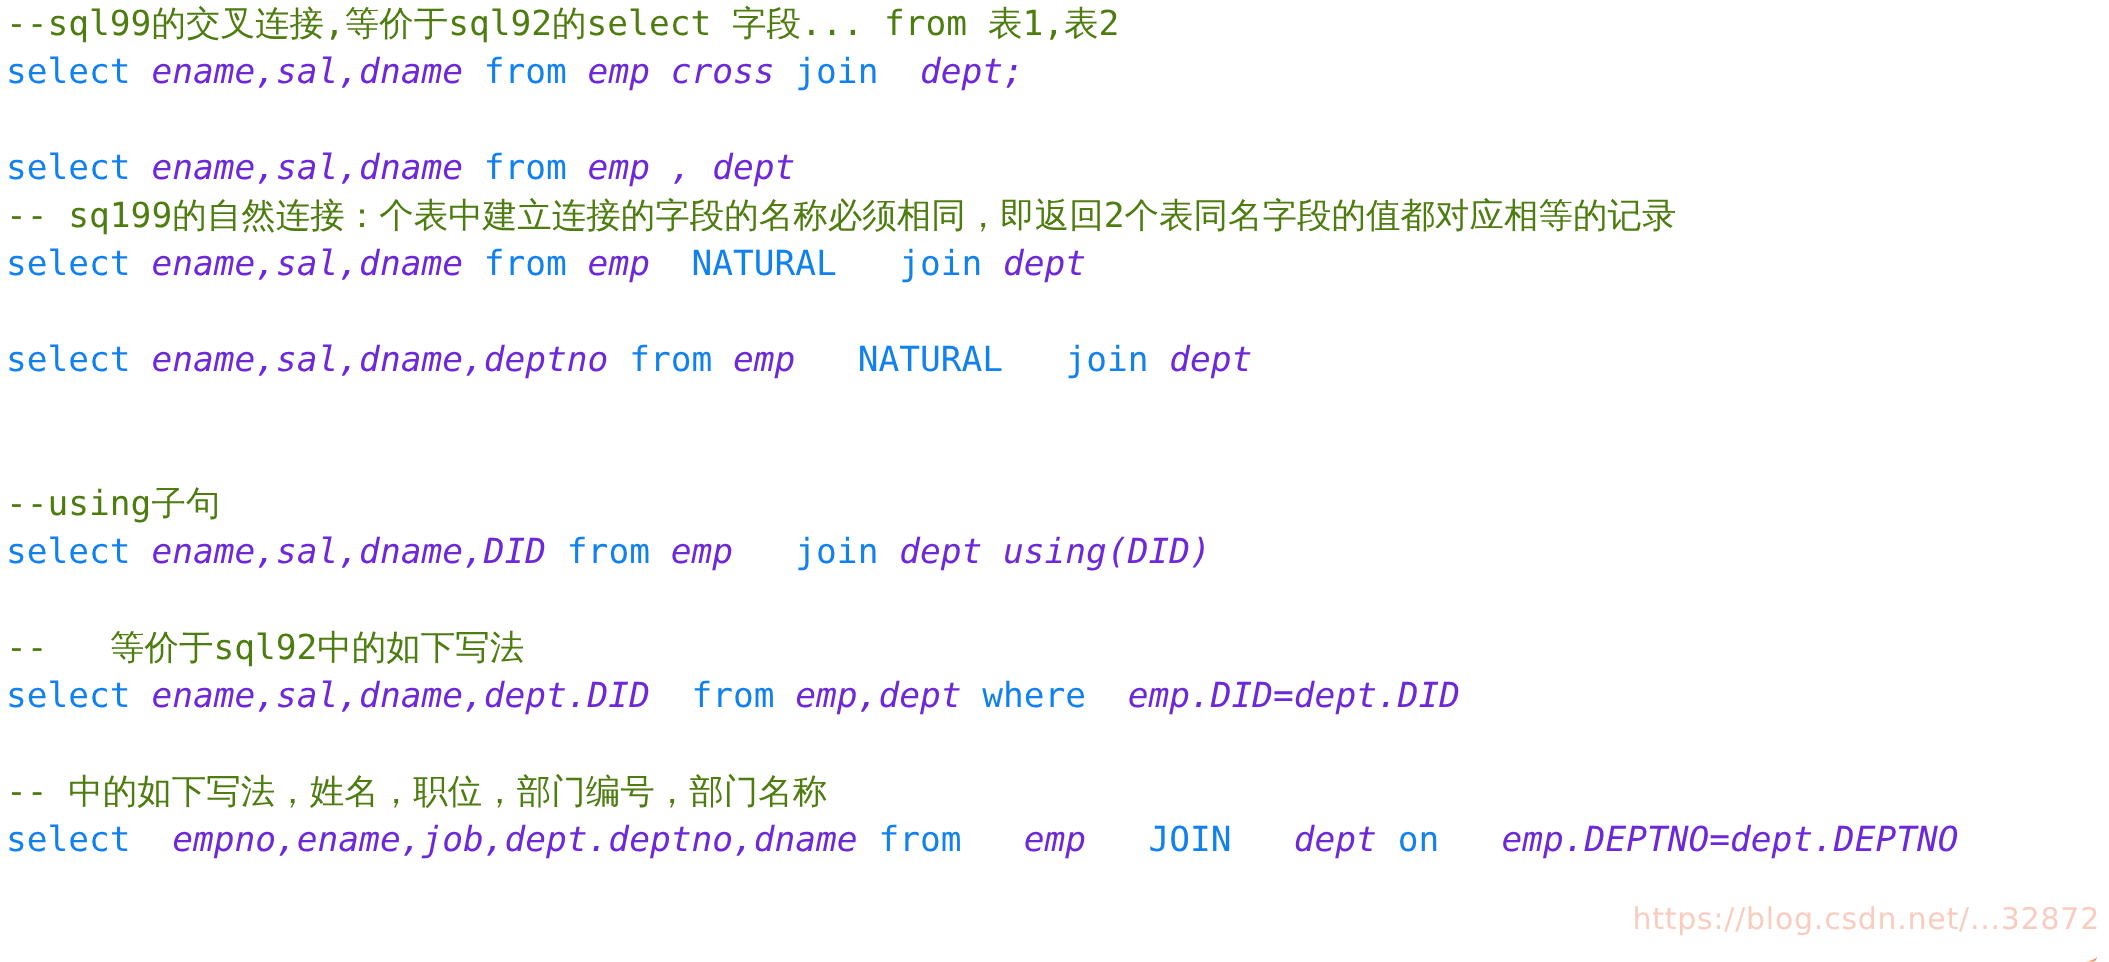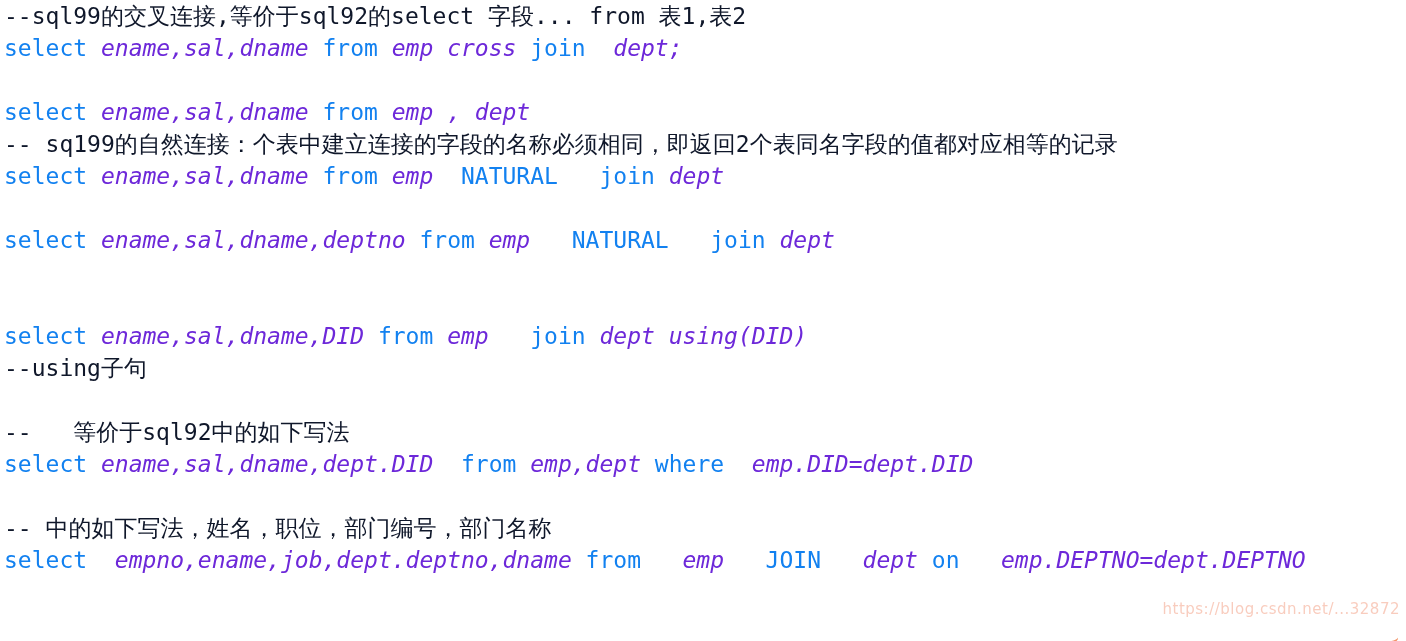--- a/index.html
+++ b/index.html
@@ -38,32 +38,32 @@
   }
   
   .tok-kw {
     color: #1281f0;
   }
   .tok-plain {
     color: #6d28d9;
     font-style: italic;
   }
   .tok-comment {
-    color: #0f172a;
+    color: #4d7c0f;
   }
   .tok-comment .cn,
   .cn {
     font-family: "DejaVu Sans", "Liberation Sans", sans-serif;
   }
   .watermark {
     position: absolute;
     right: 6px;
     top: 600px;
     font-family: "DejaVu Sans", "Liberation Sans", sans-serif;
-    font-size: 15px;
+    font-size: 20px;
     color: #f4a48a;
     opacity: 0.55;
     letter-spacing: 0.5px;
     pointer-events: none;
     white-space: nowrap;
   }
   .wm-swoosh {
     position: absolute;
     right: 8px;
     top: 630px;
@@ -84,22 +84,22 @@
       <div class="code-line"><span class="tok-comment">--sql99<span class="cn">的交叉连接</span>,<span class="cn">等价于</span>sql92<span class="cn">的</span>select <span class="cn">字段</span>... from <span class="cn">表</span>1,<span class="cn">表</span>2</span></div>
       <div class="code-line"><span class="tok-kw">select</span><span class="tok-plain"> ename,sal,dname </span><span class="tok-kw">from</span><span class="tok-plain"> emp cross </span><span class="tok-kw">join</span><span class="tok-plain">  dept;</span></div>
       <div class="code-line blank">&nbsp;</div>
       <div class="code-line"><span class="tok-kw">select</span><span class="tok-plain"> ename,sal,dname </span><span class="tok-kw">from</span><span class="tok-plain"> emp , dept</span></div>
       <div class="code-line"><span class="tok-comment">-- sq199<span class="cn">的自然连接：个表中建立连接的字段的名称必须相同，即返回</span>2<span class="cn">个表同名字段的值都对应相等的记录</span></span></div>
       <div class="code-line"><span class="tok-kw">select</span><span class="tok-plain"> ename,sal,dname </span><span class="tok-kw">from</span><span class="tok-plain"> emp  </span><span class="tok-kw">NATURAL</span><span class="tok-plain">   </span><span class="tok-kw">join</span><span class="tok-plain"> dept</span></div>
       <div class="code-line blank">&nbsp;</div>
       <div class="code-line"><span class="tok-kw">select</span><span class="tok-plain"> ename,sal,dname,deptno </span><span class="tok-kw">from</span><span class="tok-plain"> emp   </span><span class="tok-kw">NATURAL</span><span class="tok-plain">   </span><span class="tok-kw">join</span><span class="tok-plain"> dept</span></div>
       <div class="code-line blank">&nbsp;</div>
       <div class="code-line blank">&nbsp;</div>
+      <div class="code-line"><span class="tok-comment">--using<span class="cn">子句</span></span></div>
       <div class="code-line"><span class="tok-kw">select</span><span class="tok-plain"> ename,sal,dname,DID </span><span class="tok-kw">from</span><span class="tok-plain"> emp   </span><span class="tok-kw">join</span><span class="tok-plain"> dept using(DID)</span></div>
-      <div class="code-line"><span class="tok-comment">--using<span class="cn">子句</span></span></div>
       <div class="code-line blank">&nbsp;</div>
       <div class="code-line"><span class="tok-comment">--   <span class="cn">等价于</span>sql92<span class="cn">中的如下写法</span></span></div>
       <div class="code-line"><span class="tok-kw">select</span><span class="tok-plain"> ename,sal,dname,dept.DID  </span><span class="tok-kw">from</span><span class="tok-plain"> emp,dept </span><span class="tok-kw">where</span><span class="tok-plain">  emp.DID=dept.DID</span></div>
       <div class="code-line blank">&nbsp;</div>
       <div class="code-line"><span class="tok-comment">-- <span class="cn">中的如下写法，姓名，职位，部门编号，部门名称</span></span></div>
       <div class="code-line"><span class="tok-kw">select</span><span class="tok-plain">  empno,ename,job,dept.deptno,dname </span><span class="tok-kw">from</span><span class="tok-plain">   emp   </span><span class="tok-kw">JOIN</span><span class="tok-plain">   dept </span><span class="tok-kw">on</span><span class="tok-plain">   emp.DEPTNO=dept.DEPTNO</span></div>
     </div>
   <div class="watermark">https://blog.csdn.net/...32872</div>
   <div class="wm-swoosh"></div>
 </div>

